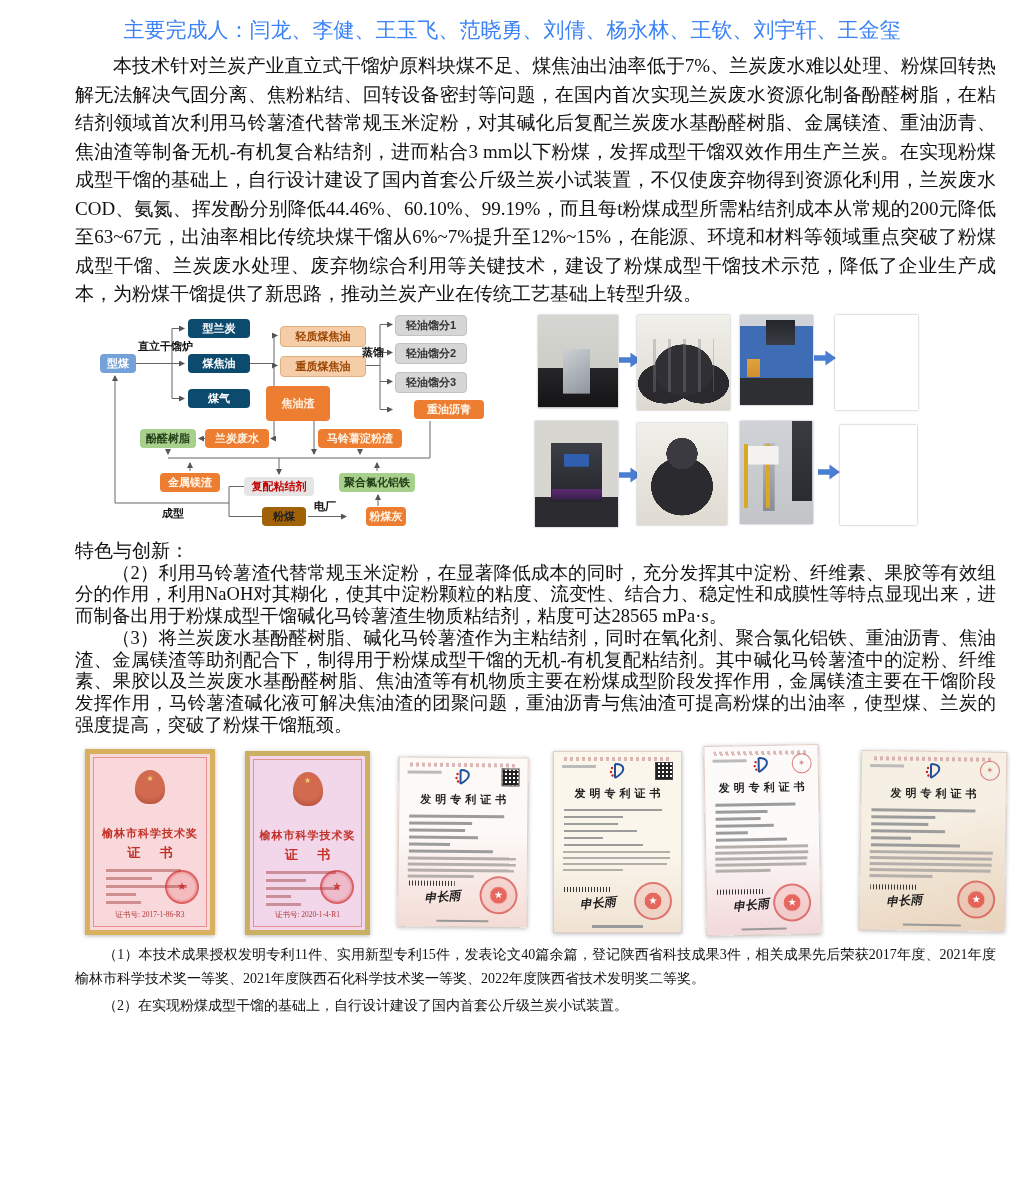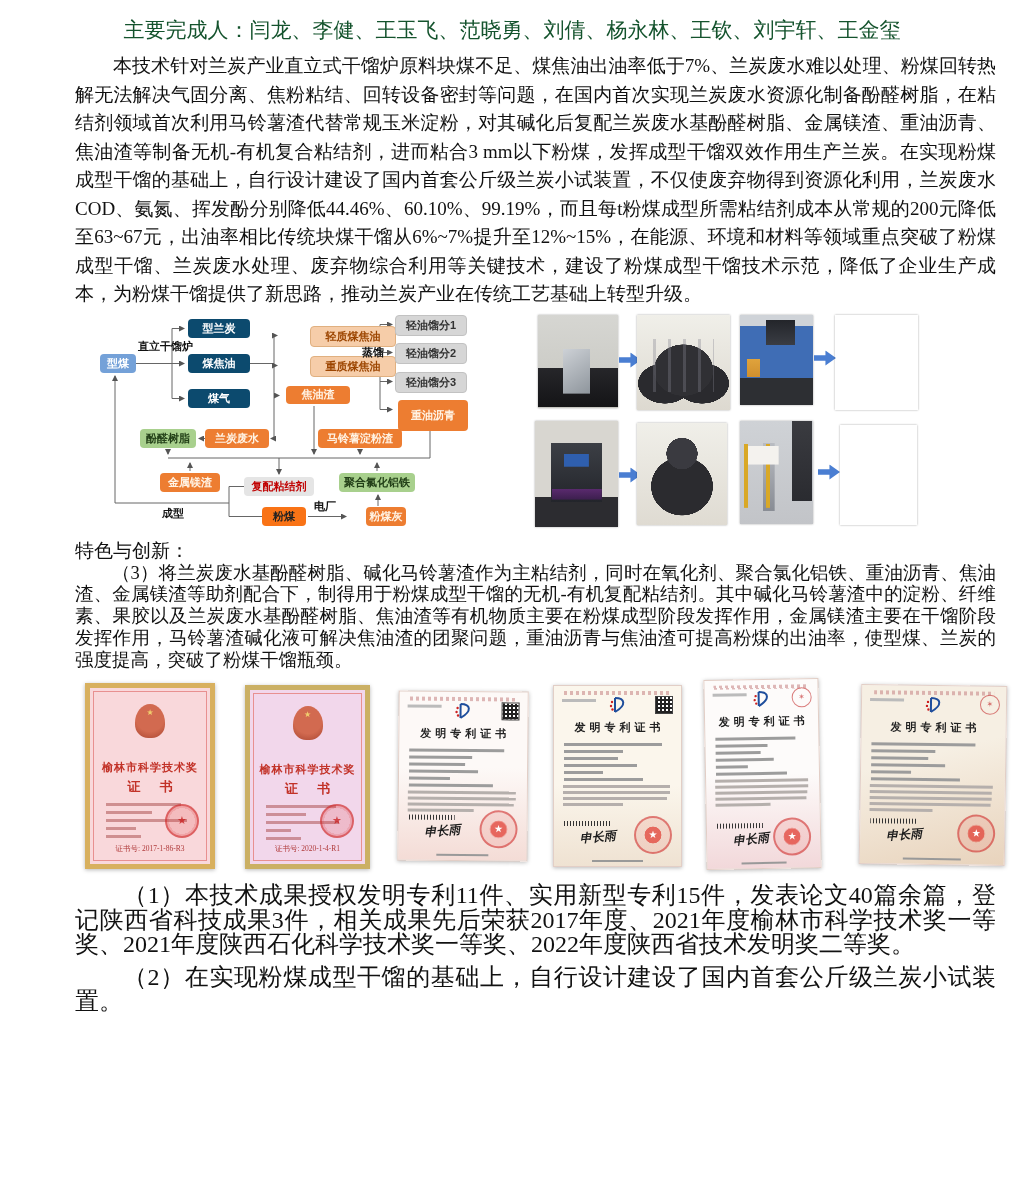--- a/index.html
+++ b/index.html
@@ -4,44 +4,44 @@
 <style>
   html,body{margin:0;padding:0;}
   body{width:1024px;height:1194px;background:#ffffff;overflow:hidden;
        font-family:"Liberation Serif", serif;color:#111;}
   .page{position:relative;width:1024px;height:1194px;background:#fff;}
 
   
   .hdr{padding-top:12px;text-align:center;font-family:"Liberation Sans",sans-serif;}
   .banner{font-size:22px;font-weight:bold;color:#C00000;line-height:30px;letter-spacing:1px;}
   .rname{font-size:23px;font-weight:bold;color:#000;line-height:34px;margin-top:6px;letter-spacing:0.5px;}
-  .people{font-size:21px;color:#14532d;line-height:30px;margin-top:3px;}
+  .people{font-size:21px;color:#3b82f6;line-height:30px;margin-top:3px;}
 
   
   .intro{margin:7px 28px 0 75px;font-size:19px;line-height:28.5px;text-align:justify;text-indent:2em;}
   .sect-head{margin:2px 28px 0 75px;font-family:"Liberation Sans",sans-serif;font-size:19px;line-height:24px;}
   .feat{margin:0 28px 0 75px;font-size:18.5px;line-height:21.8px;text-align:justify;text-indent:2em;}
-  .ach{margin:8px 28px 0 75px;font-size:24px;line-height:24.5px;text-align:justify;text-indent:2em;}
+  .ach{margin:2px 28px 0 75px;font-size:14px;line-height:24.5px;text-align:justify;text-indent:2em;}
 
   
   .figure-band{position:relative;height:224px;margin-top:4px;}
 
   
   .flow{position:absolute;left:62px;top:0;width:462px;height:222px;}
   .flow svg{position:absolute;left:0;top:0;}
   .fnode{position:absolute;display:flex;align-items:center;justify-content:center;
          font-family:"Liberation Sans",sans-serif;font-weight:bold;font-size:11px;
          border-radius:4px;white-space:nowrap;z-index:2;}
   .n-blue{background:#74A1D8;color:#fff;}
   .n-green{background:#0c4a6e;color:#fff;}
-  .n-peach{background:#F6CDA9;color:#9C4500;border:1px solid #E0B080;margin-left:30px;}
+  .n-peach{background:#F6CDA9;color:#9C4500;border:1px solid #E0B080;}
   .n-orange{background:#ED7D31;color:#FFF3E4;}
   .n-gray{background:#D6D6D6;color:#333;border:1px solid #C2C2C2;}
   .n-lgreen{background:#A8D08D;color:#234018;}
-  .n-lblue{background:#f97316;color:#222;}
+  .n-lblue{background:#a16207;color:#222;}
   .n-lblue-red{background:#e5e5e5;color:#C00000;}
   .flabel{position:absolute;font-family:"Liberation Sans",sans-serif;font-weight:bold;
           font-size:11px;color:#111;z-index:2;white-space:nowrap;}
 
   
   .photos{position:absolute;left:530px;top:0;width:494px;height:222px;}
   .photo{position:absolute;box-shadow:0 0 2px rgba(0,0,0,.35);}
   .barrow{position:absolute;width:22px;height:15px;background:#4A7ED2;
           clip-path:polygon(0 32%,52% 32%,52% 0,100% 50%,52% 100%,52% 68%,0 68%);
           filter:drop-shadow(0 0 1px #1F4E9C);}
@@ -196,25 +196,25 @@
           <path d="M53 190 V63" marker-end="url(#ah)"></path>
         </g>
       </svg>
 
       <div class="fnode n-blue" style="left:38px;top:41px;width:36px;height:19px">型煤</div>
       <div class="fnode n-green" style="left:126px;top:6px;width:62px;height:19px">型兰炭</div>
       <div class="fnode n-green" style="left:126px;top:41px;width:62px;height:19px">煤焦油</div>
       <div class="fnode n-green" style="left:126px;top:76px;width:62px;height:19px">煤气</div>
       <div class="fnode n-peach" style="left:218px;top:13px;width:84px;height:19px">轻质煤焦油</div>
       <div class="fnode n-peach" style="left:218px;top:43px;width:84px;height:19px">重质煤焦油</div>
-      <div class="fnode n-orange" style="left:224px;top:73px;width:64px;height:18px">焦油渣</div>
+      <div class="fnode n-orange" style="left:204px;top:73px;width:64px;height:35px">焦油渣</div>
       <div class="fnode n-gray" style="left:333px;top:2px;width:70px;height:19px">轻油馏分1</div>
       <div class="fnode n-gray" style="left:333px;top:30px;width:70px;height:19px">轻油馏分2</div>
       <div class="fnode n-gray" style="left:333px;top:59px;width:70px;height:19px">轻油馏分3</div>
-      <div class="fnode n-orange" style="left:336px;top:87px;width:70px;height:31px">重油沥青</div>
+      <div class="fnode n-orange" style="left:352px;top:87px;width:70px;height:19px">重油沥青</div>
       <div class="fnode n-lgreen" style="left:78px;top:116px;width:56px;height:19px">酚醛树脂</div>
       <div class="fnode n-orange" style="left:143px;top:116px;width:64px;height:19px">兰炭废水</div>
       <div class="fnode n-orange" style="left:256px;top:116px;width:84px;height:19px">马铃薯淀粉渣</div>
       <div class="fnode n-orange" style="left:98px;top:160px;width:60px;height:19px">金属镁渣</div>
       <div class="fnode n-lblue-red" style="left:182px;top:164px;width:70px;height:19px">复配粘结剂</div>
       <div class="fnode n-lgreen" style="left:277px;top:160px;width:76px;height:19px">聚合氯化铝铁</div>
       <div class="fnode n-lblue" style="left:200px;top:194px;width:44px;height:19px">粉煤</div>
       <div class="fnode n-orange" style="left:304px;top:194px;width:40px;height:19px">粉煤灰</div>
 
       <div class="flabel" style="left:76px;top:26px">直立干馏炉</div>
@@ -234,20 +234,21 @@
       <div class="photo ph5" style="left:5px;top:108px;width:83px;height:106px"></div>
       <div class="barrow" style="left:89px;top:155px"></div>
       <div class="photo ph6" style="left:107px;top:110px;width:90px;height:102px"></div>
       <div class="photo ph7" style="left:210px;top:108px;width:73px;height:103px"></div>
       <div class="barrow" style="left:288px;top:152px"></div>
       <div class="photo ph8" style="left:310px;top:112px;width:77px;height:100px"></div>
     </div>
   </div>
 
   <div class="sect-head">特色与创新：</div>
+  <p class="feat">（2）利用马铃薯渣代替常规玉米淀粉，在显著降低成本的同时，充分发挥其中淀粉、纤维素、果胶等有效组分的作用，利用NaOH对其糊化，使其中淀粉颗粒的粘度、流变性、结合力、稳定性和成膜性等特点显现出来，进而制备出用于粉煤成型干馏碱化马铃薯渣生物质粘结剂，粘度可达28565 mPa·s。</p>
   <p class="feat">（3）将兰炭废水基酚醛树脂、碱化马铃薯渣作为主粘结剂，同时在氧化剂、聚合氯化铝铁、重油沥青、焦油渣、金属镁渣等助剂配合下，制得用于粉煤成型干馏的无机-有机复配粘结剂。其中碱化马铃薯渣中的淀粉、纤维素、果胶以及兰炭废水基酚醛树脂、焦油渣等有机物质主要在粉煤成型阶段发挥作用，金属镁渣主要在干馏阶段发挥作用，马铃薯渣碱化液可解决焦油渣的团聚问题，重油沥青与焦油渣可提高粉煤的出油率，使型煤、兰炭的强度提高，突破了粉煤干馏瓶颈。</p>
 
   <div class="certs">
 
     <div class="cert award c1">
       <div class="a-inner">
         <div class="emblem"></div>
         <div class="a-title">榆林市科学技术奖</div>
         <div class="a-sub">证  书</div>
         <div class="a-lines">

